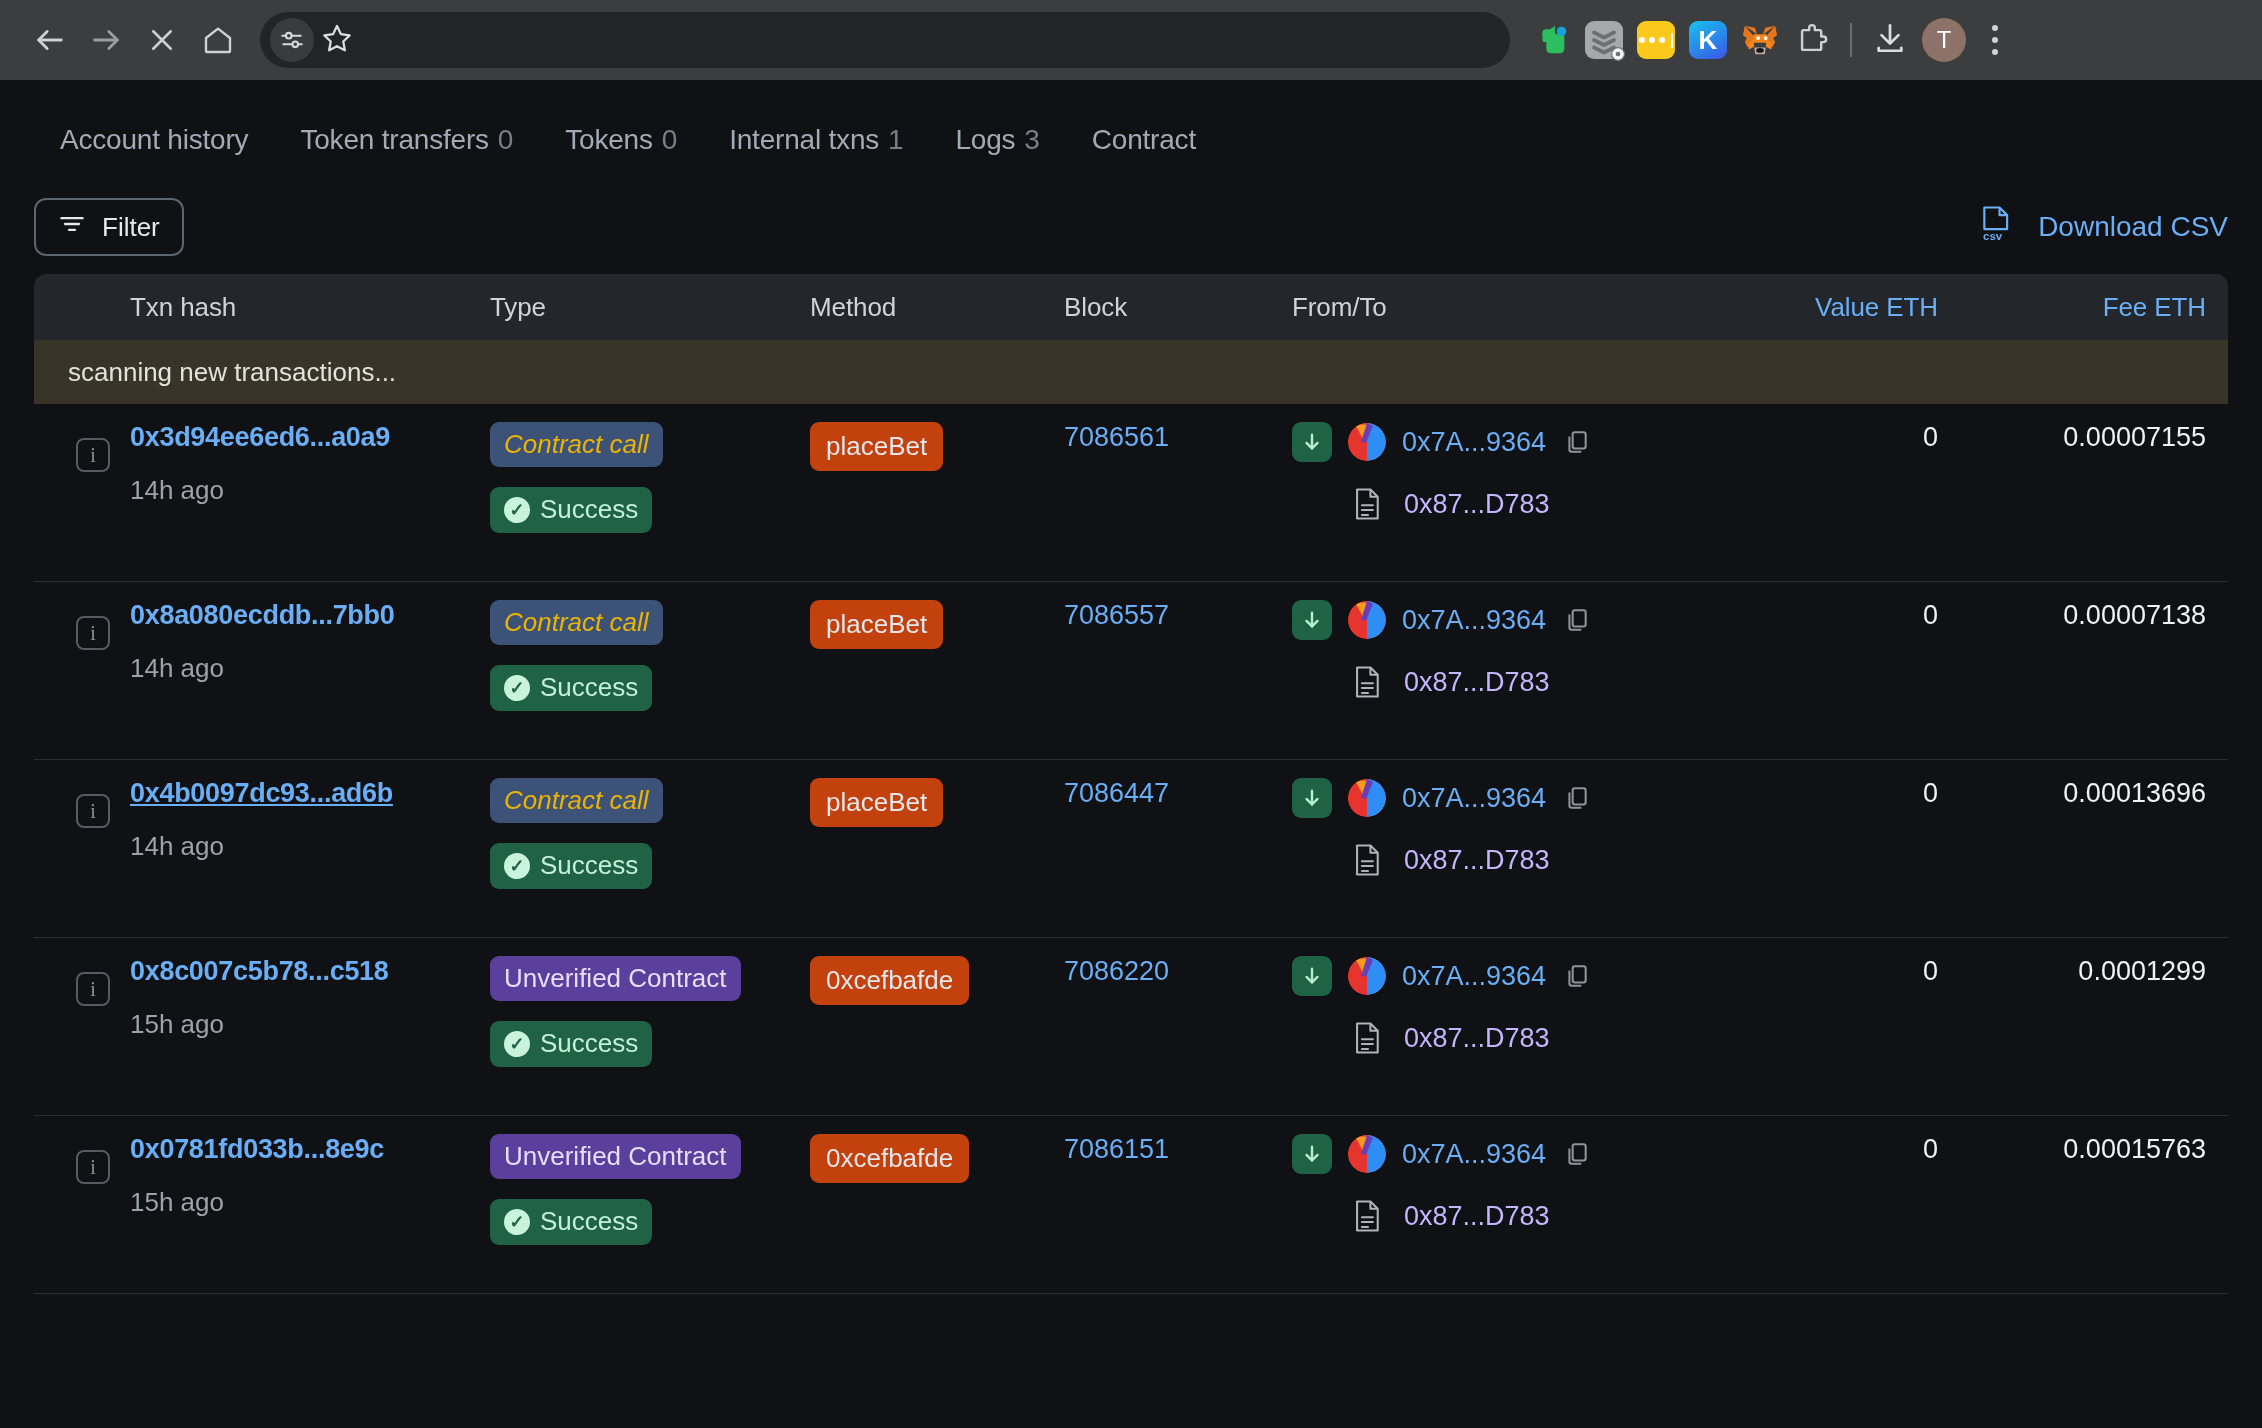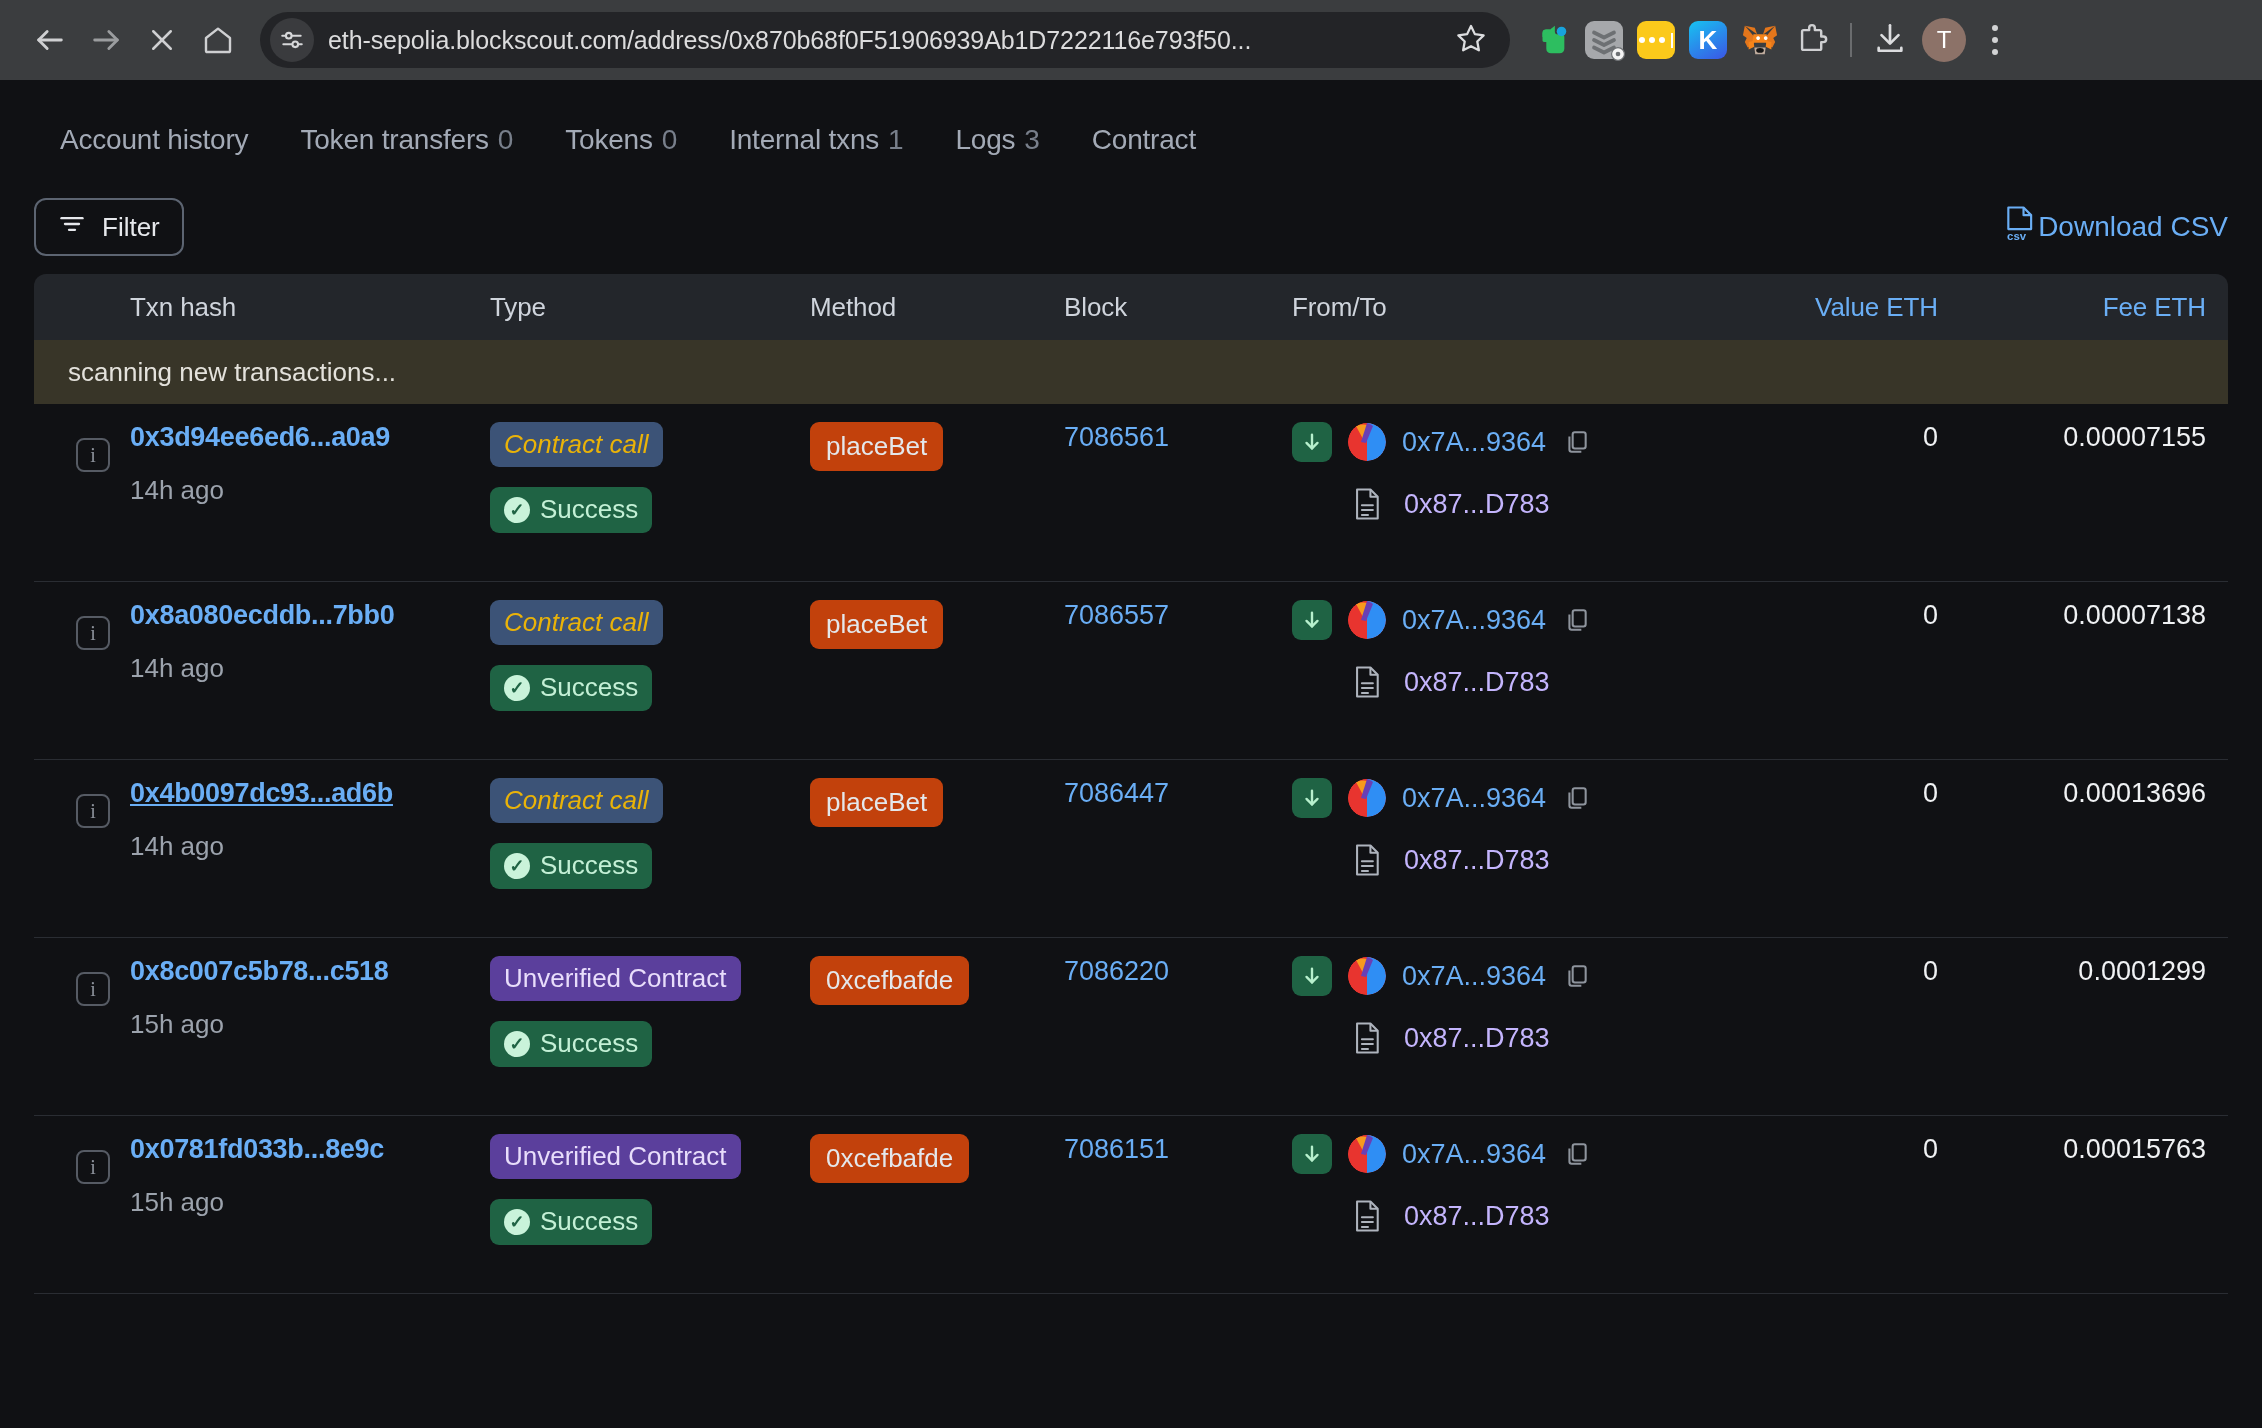--- a/index.html
+++ b/index.html
@@ -117,21 +117,21 @@
     border-radius: 12px;
     height: 58px;
     padding: 0 22px;
     color: #e6e8ec;
     font-size: 26px;
     text-align: center;
   }
   .dl-csv {
     display: inline-flex;
     align-items: center;
-    gap: 0;
+    gap: 24px;
     color: #6aaef5;
     font-size: 28px;
   }
 
   
   .table { margin-top: 10px; }
   .thead {
     background: #23262b;
     border-radius: 12px 12px 0 0;
     height: 66px;
@@ -293,21 +293,20 @@
 
   <div class="omnibox">
     <span class="site-info">
       <svg width="26" height="26" viewBox="0 0 24 24" fill="none" stroke="#d7d8da" stroke-width="1.9" stroke-linecap="round">
         <line x1="3" y1="8" x2="20" y2="8"></line>
           <circle cx="9" cy="8" r="2.6" fill="#3a3b3e"></circle>
         <line x1="4" y1="16" x2="21" y2="16"></line>
           <circle cx="15" cy="16" r="2.6" fill="#3a3b3e"></circle>
       </svg>
     </span>
-    <span class="omni-url">eth-sepolia.blockscout.com/address/0x870b68f0F51906939Ab1D7222116e793f50...</span>
     <span class="star-btn">
       <span>
         <svg width="32" height="32" viewBox="0 0 24 24" fill="none" stroke="#dcdddf" stroke-width="1.7" stroke-linejoin="round">
             <polygon points="12,3 14.9,9.1 21.5,10 16.7,14.6 17.9,21.2 12,18.1 6.1,21.2 7.3,14.6 2.5,10 9.1,9.1"></polygon>
           </svg>
       </span>
     </span>
   </div>
 
   <div class="ext-tray">

